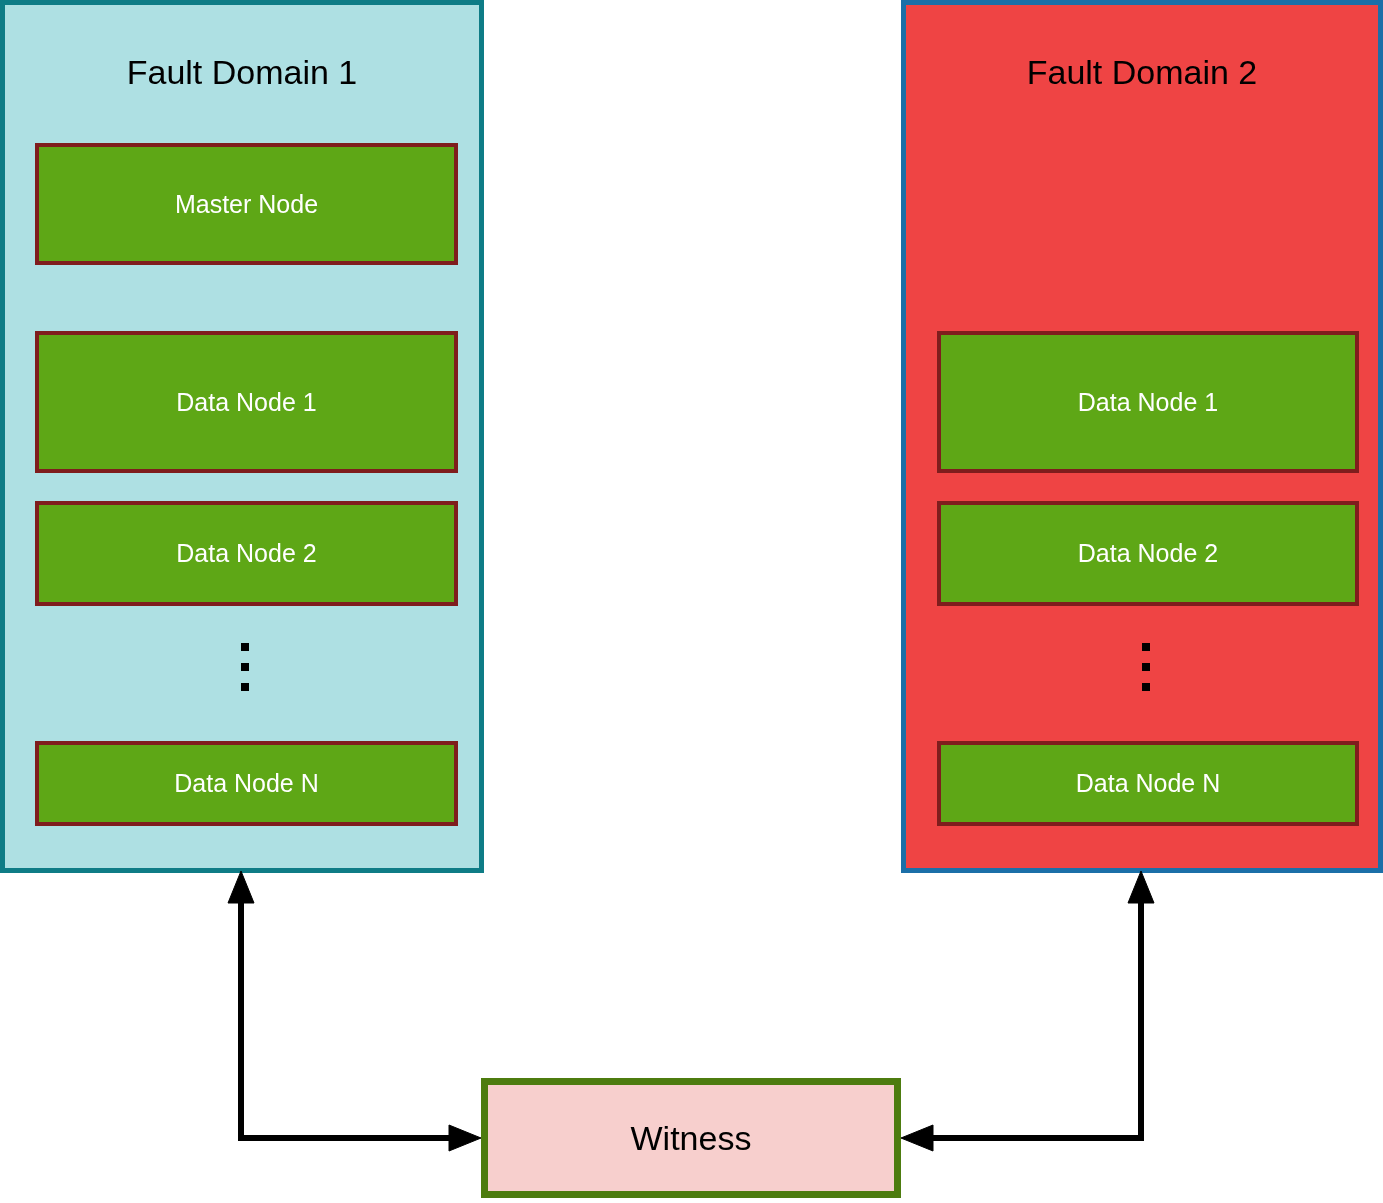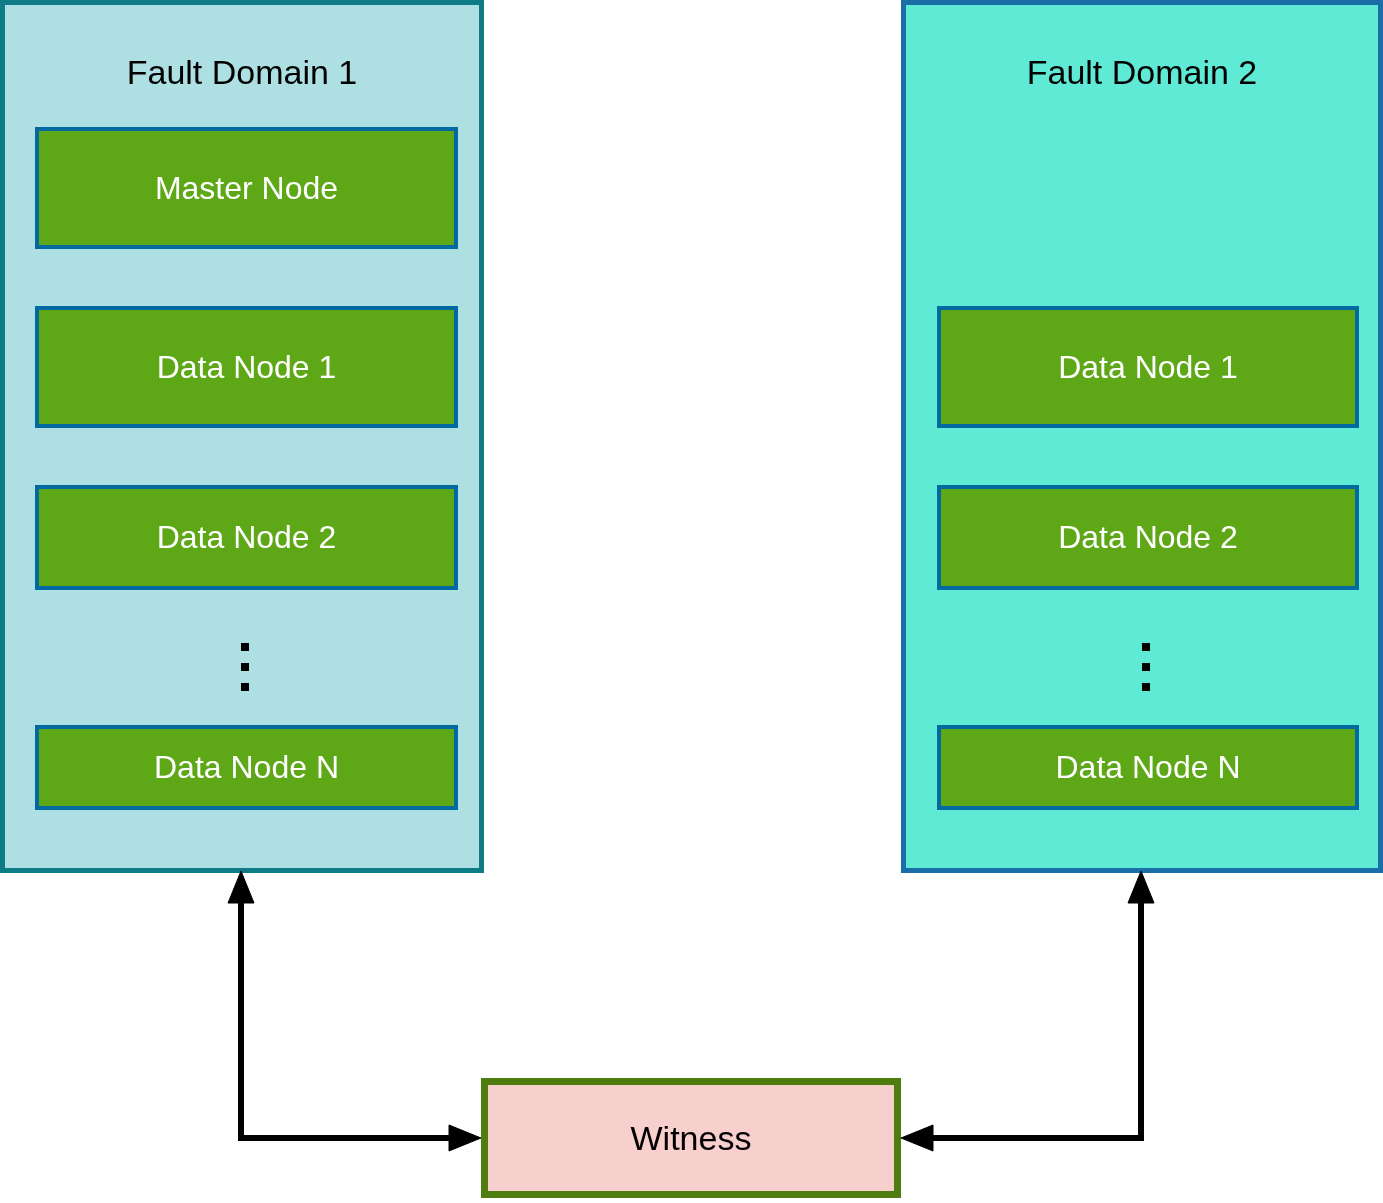--- a/index.html
+++ b/index.html
@@ -30,51 +30,52 @@
     width: 484px;
     height: 873px;
     background: #AEE0E3;
     border-color: #0E7C86;
   }
   #domain-2 {
     left: 901px;
     top: 0px;
     width: 482px;
     height: 873px;
-    background: #5eead4;
+    background: #ef4444;
     border-color: #1B6FA8;
   }
   .domain-title {
     position: absolute;
     left: 0;
     right: 0;
     text-align: center;
     color: #000000;
     font-size: 34px;
     line-height: 40px;
     white-space: nowrap;
   }
   #domain-1 .domain-title { top: 47px; }
   #domain-2 .domain-title { top: 47px; }
   .node-box {
     position: absolute;
     box-sizing: border-box;
     background: #5EA716;
-    border: 4px solid #0369a1;
+    border: 4px solid #7f1d1d;
     color: #ffffff;
-    font-size: 32px;
+    font-size: 25px;
     display: flex;
     align-items: center;
     justify-content: center;
     white-space: nowrap;
+    margin-top: 16px;
   }
   #domain-1 .node-box { left: 30px; width: 423px; }
   #domain-2 .node-box { left: 31px; width: 422px; }
   .node-row-0 { top: 122px; height: 122px; }
-  .node-row-1 { top: 301px; height: 122px; }
+  .node-row-1 { top: 310px; height: 142px; }
   .node-row-2 { top: 480px; height: 105px; }
   .node-row-3 { top: 720px; height: 85px; }
   .ellipsis {
     position: absolute;
     width: 8px;
     top: 638px;
     height: 50px;
   }
   #domain-1 .ellipsis { left: 236px; }
   #domain-2 .ellipsis { left: 236px; }

